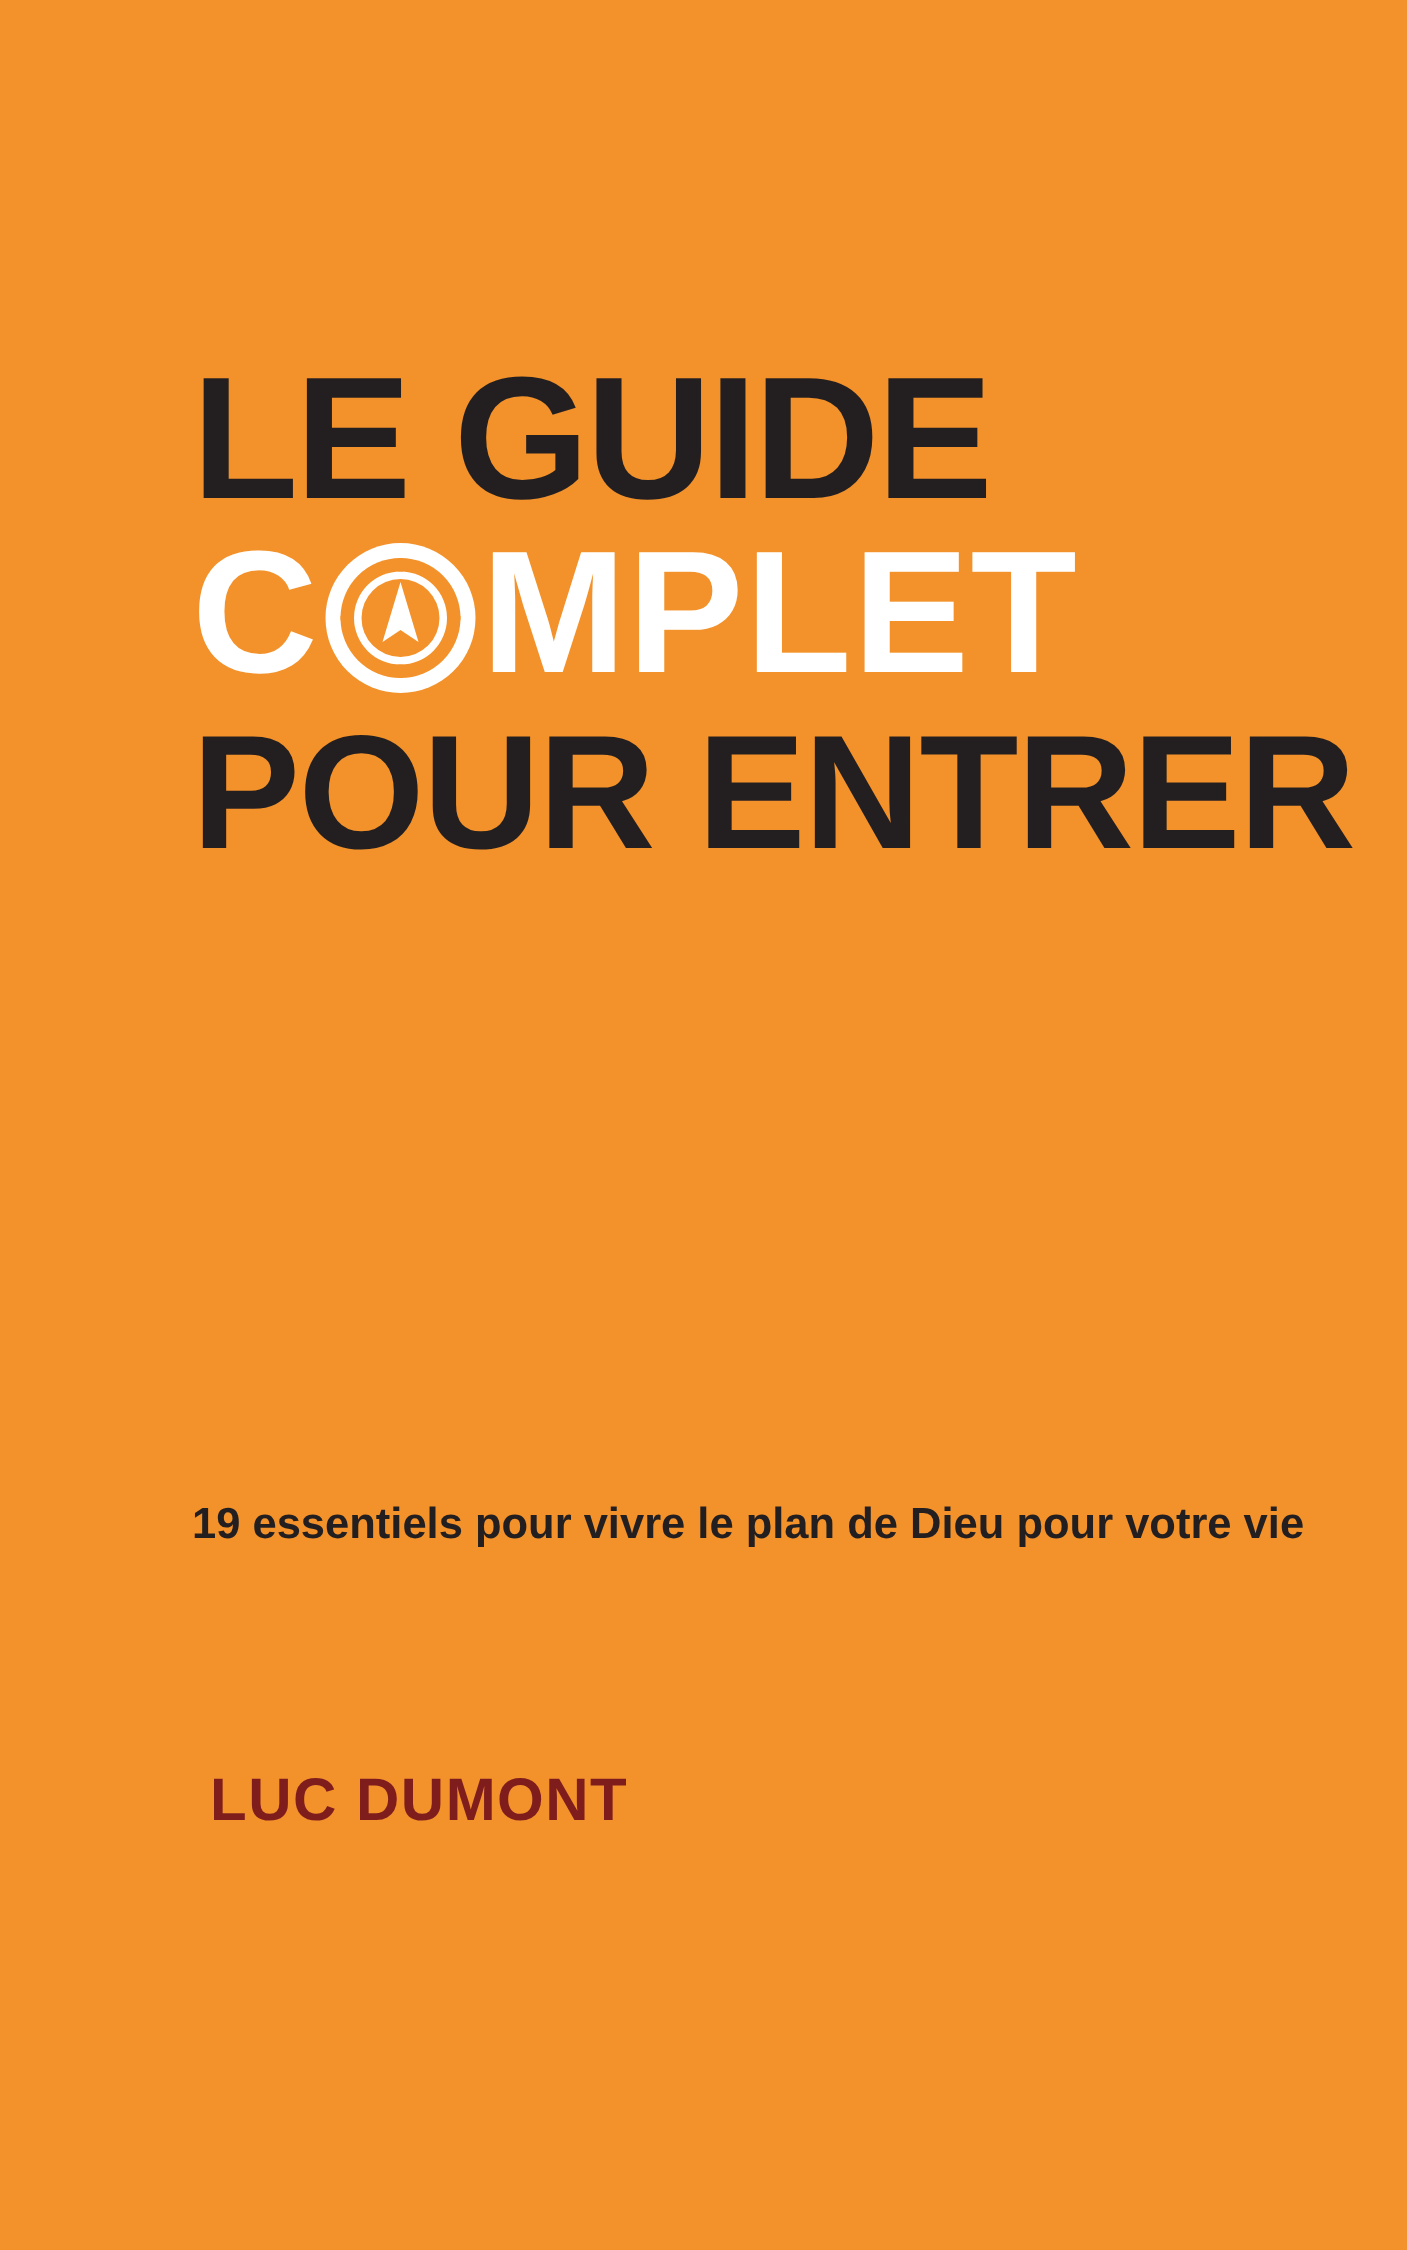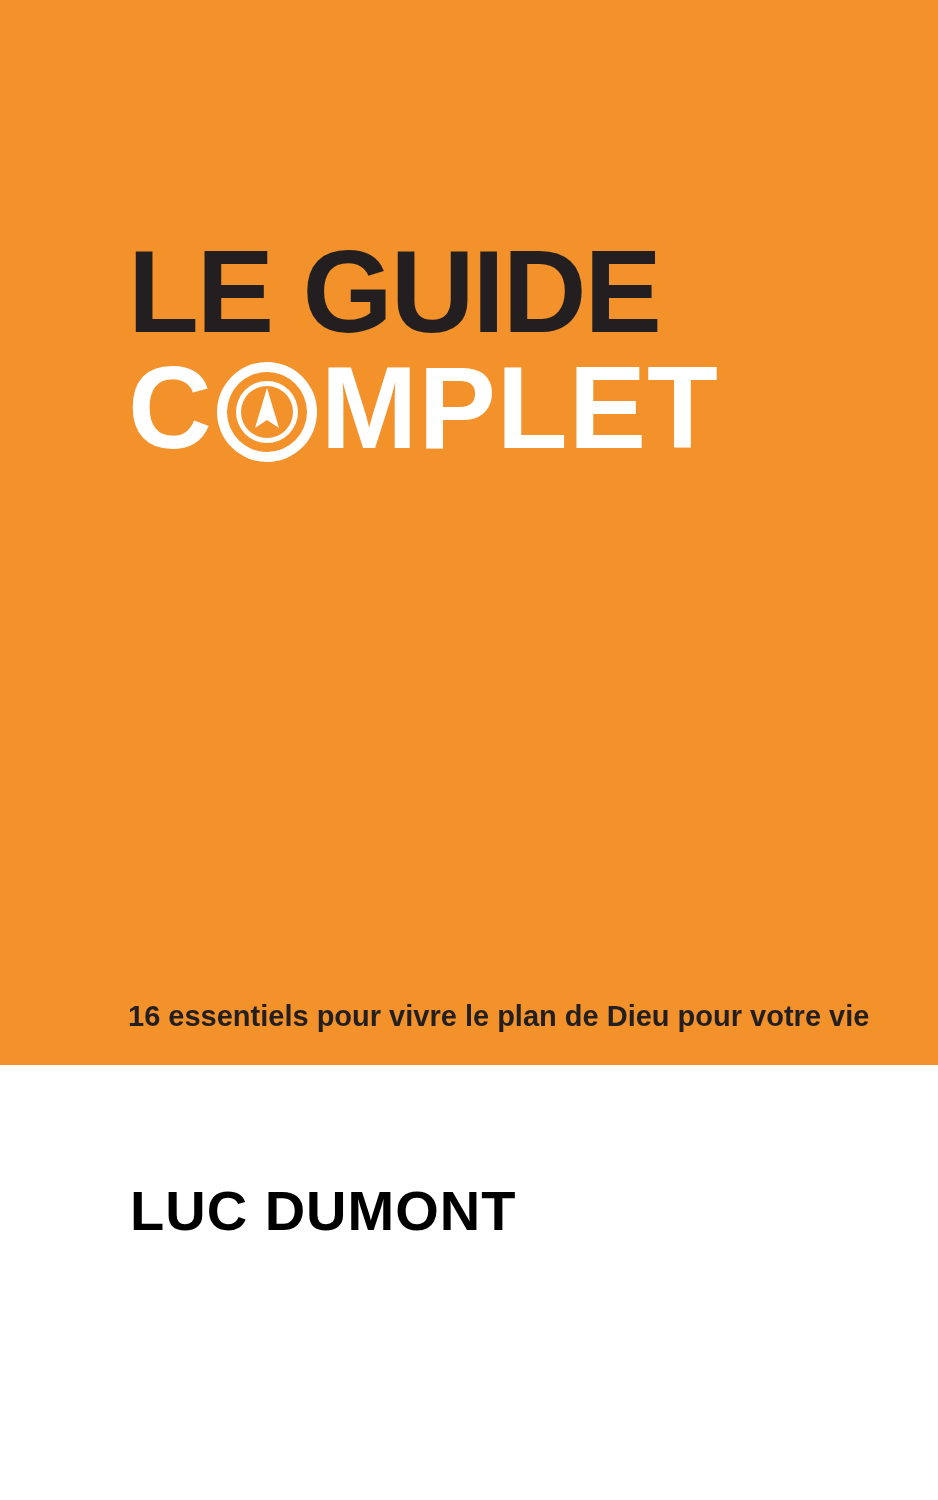--- a/index.html
+++ b/index.html
@@ -8,21 +8,21 @@
   }
   body {
     width: 938px;
     height: 1500px;
     overflow: hidden;
     font-family: "Liberation Sans", sans-serif;
   }
   #cover {
     position: relative;
     width: 938px;
-    height: 1065px;
+    height: 1500px;
     background: #F3922B;
     box-sizing: border-box;
   }
   .title-block {
     position: absolute;
     left: 128px;
     top: 243px;
     width: 720px;
   }
   .tline {
@@ -87,26 +87,26 @@
     color: #231F20;
     font-family: "Liberation Sans Narrow", "Liberation Sans", sans-serif;
     font-weight: bold;
     font-size: 29px;
     letter-spacing: 0px;
     white-space: nowrap;
   }
 
   .author {
     position: absolute;
-    left: 130px;
+    left: 140px;
     top: 1178px;
-    color: #000000;
+    color: #7f1d1d;
     font-family: "Liberation Sans Narrow", "Liberation Sans", sans-serif;
     font-weight: bold;
-    font-size: 56px;
+    font-size: 40px;
     letter-spacing: 1px;
     white-space: nowrap;
   }
 </style>
 </head>
 <body>
 
 <div id="cover">
 
   <div class="title-block">
@@ -130,19 +130,20 @@
             <rect x="50.5" y="13" width="3" height="7" transform="rotate(150 52 52)"></rect>
             <rect x="50.5" y="13" width="3" height="7" transform="rotate(210 52 52)"></rect>
             <rect x="50.5" y="13" width="3" height="7" transform="rotate(240 52 52)"></rect>
             <rect x="50.5" y="13" width="3" height="7" transform="rotate(300 52 52)"></rect>
             <rect x="50.5" y="13" width="3" height="7" transform="rotate(330 52 52)"></rect>
           </g>
           <polygon points="52,28 64,68 52,60 40,68" fill="#FFFFFF"></polygon>
         </svg></span><span class="after-o">MPLET</span>
     </div>
 
+    <div class="tline line3 dark">POUR ENTRER</div>
   </div>
 
-  <div class="subtitle">16 essentiels pour vivre le plan de Dieu pour votre vie</div>
+  <div class="subtitle">19 essentiels pour vivre le plan de Dieu pour votre vie</div>
 
   <div class="author">LUC DUMONT</div>
 
 </div>
 
 </body></html>

